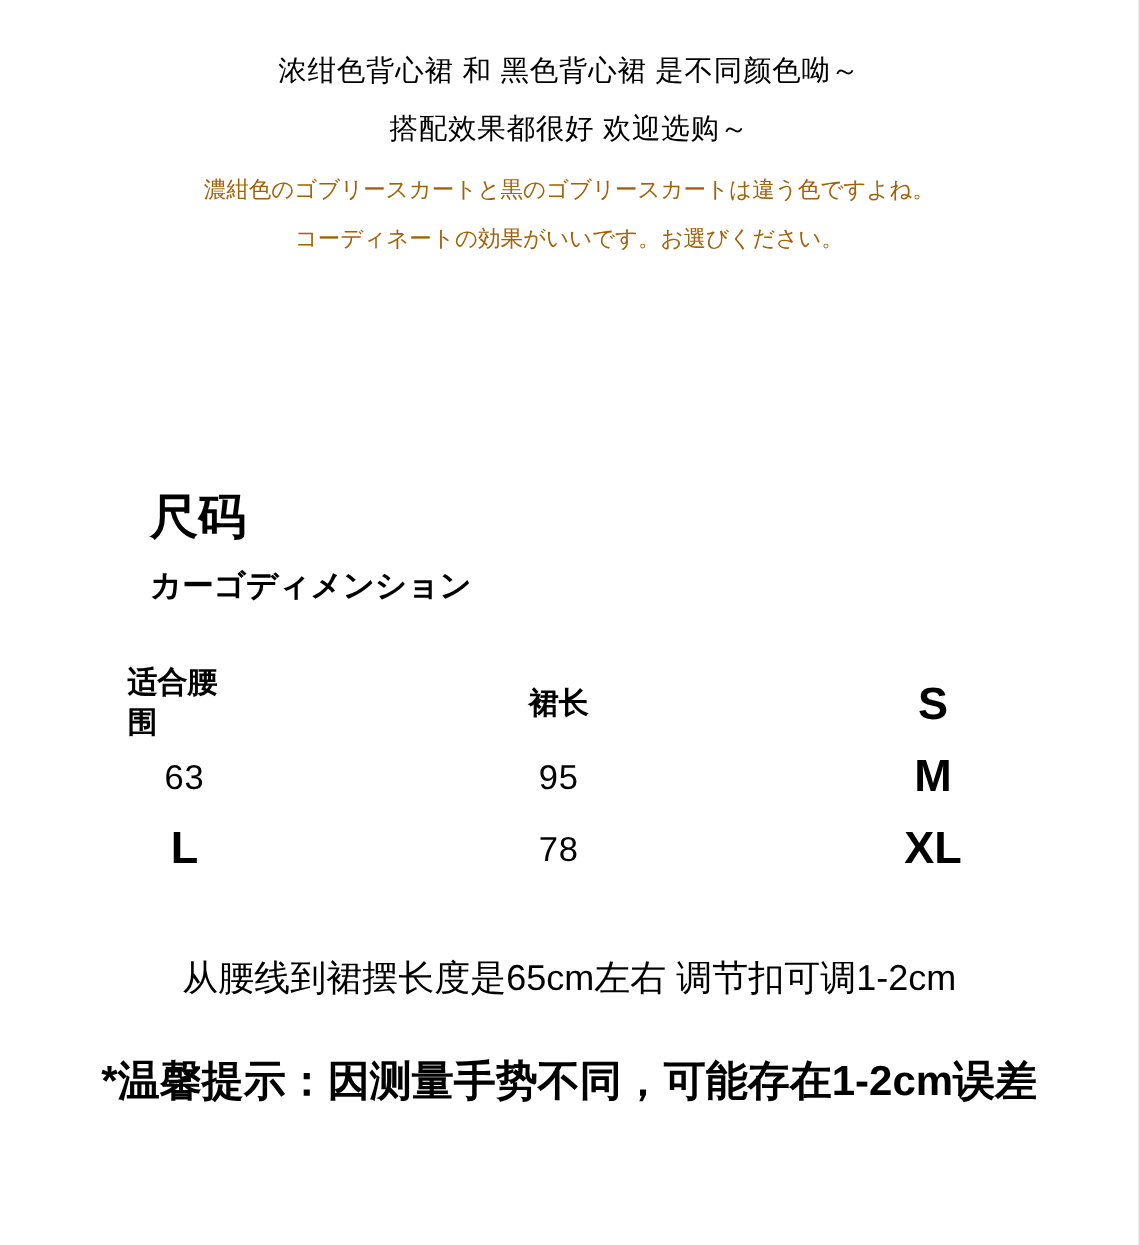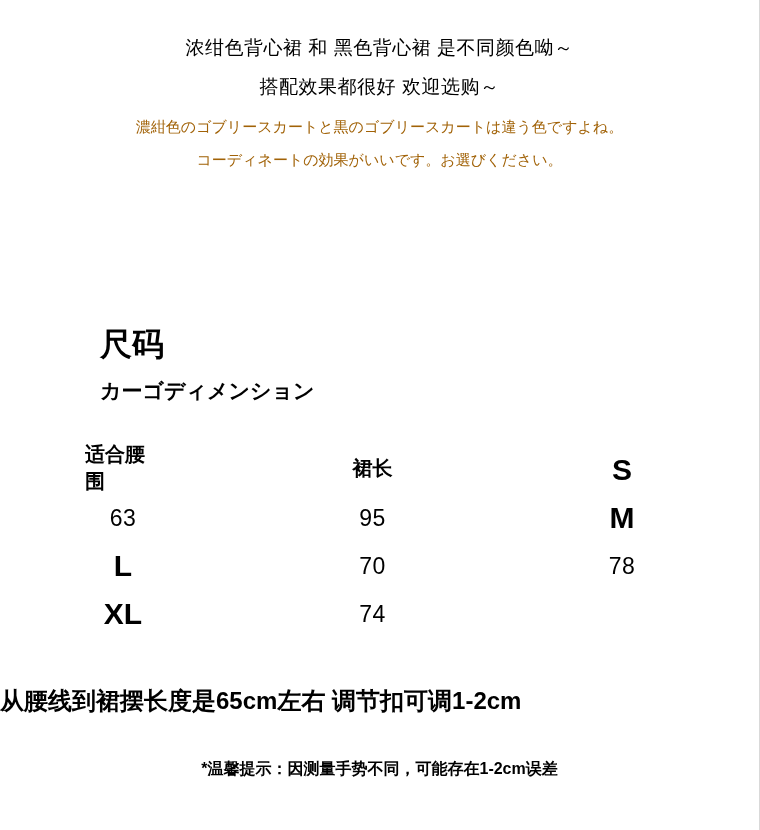--- a/index.html
+++ b/index.html
@@ -72,30 +72,30 @@
     font-weight: 600;
   }
   .size-table .num-cell {
     font-size: 23px;
     font-weight: 400;
     letter-spacing: 0.5px;
   }
 
   .length-note {
     margin-top: 46px;
-    text-align: left;
+    text-align: center;
     font-size: 24px;
-    font-weight: 700;
+    font-weight: 400;
     line-height: 34px;
   }
 
   .disclaimer {
     margin-top: 36px;
     text-align: center;
-    font-size: 16px;
+    font-size: 28px;
     font-weight: 700;
     line-height: 30px;
   }
 </style>
 </head>
 <body>
 
 <div class="main-title">
   <div>浓绀色背心裙 和 黑色背心裙 是不同颜色呦～</div>
   <div>搭配效果都很好  欢迎选购～</div>
@@ -113,22 +113,20 @@
   <div class="cell header-cell">适合腰围</div>
   <div class="cell header-cell">裙长</div>
 
   <div class="cell size-cell">S</div>
   <div class="cell num-cell">63</div>
   <div class="cell num-cell">95</div>
 
   <div class="cell size-cell">M</div>
 
   <div class="cell size-cell">L</div>
-  <div class="cell num-cell">70</div>
   <div class="cell num-cell">78</div>
 
   <div class="cell size-cell">XL</div>
-  <div class="cell num-cell">74</div>
 </div>
 
 <div class="length-note">从腰线到裙摆长度是65cm左右 调节扣可调1-2cm</div>
 
 <div class="disclaimer">*温馨提示：因测量手势不同，可能存在1-2cm误差</div>
 
 </body></html>

